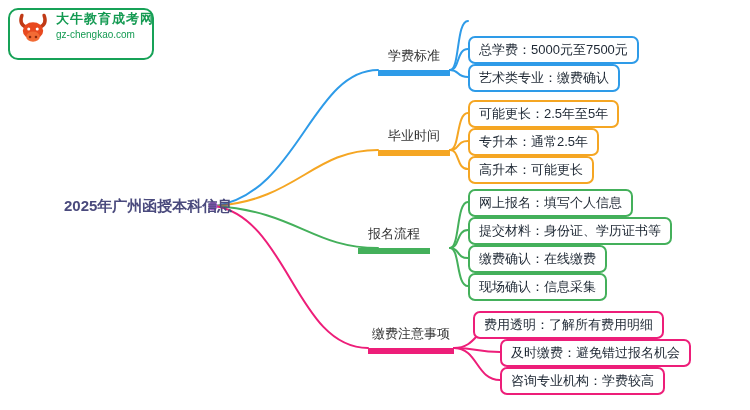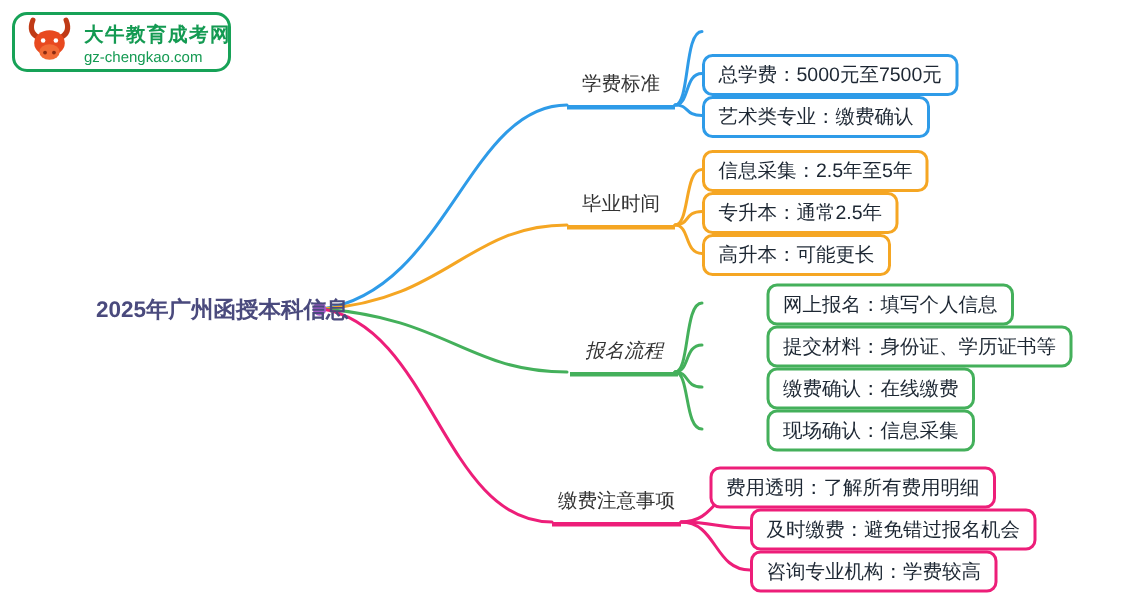--- a/index.html
+++ b/index.html
@@ -5,53 +5,53 @@
   html,body{margin:0;padding:0;background:#fff;}
   .stage{
     position:relative;width:750px;height:410px;background:#ffffff;overflow:hidden;
     font-family:"Liberation Sans","DejaVu Sans",sans-serif;
   }
   svg.wires{position:absolute;left:0;top:0;pointer-events:none;}
   svg.wires path{fill:none;stroke-width:2;stroke-linecap:round;}
 
   
   .logo{
-    position:absolute;left:8px;top:8px;width:146px;height:40px;
+    position:absolute;left:8px;top:8px;width:146px;height:52px;
     border:2px solid #17a257;border-radius:10px;background:#fff;
-    display:flex;align-items:flex-end;gap:6px;padding:2px 6px;box-sizing:border-box;
+    display:flex;align-items:flex-start;gap:6px;padding:2px 6px;box-sizing:border-box;
   }
   .logo .bull{flex:0 0 34px;height:34px;}
   .logo .txt{display:flex;flex-direction:column;line-height:1.15;}
   .logo .name{font-size:13px;font-weight:bold;color:#149a52;letter-spacing:1px;white-space:nowrap;}
   .logo .url{font-size:10px;color:#149a52;margin-top:2px;}
 
   
   .root{
     position:absolute;left:16px;top:197px;font-size:15px;font-weight:bold;
     color:#4a4a7d;white-space:nowrap;margin-left:48px;
   }
 
   
   .branch-label{
     position:absolute;font-size:13px;color:#333;text-align:center;
-    padding-bottom:5px;border-bottom:3px solid #f9a8d4;white-space:nowrap;box-sizing:border-box;
+    padding-bottom:5px;border-bottom:6px solid #f9a8d4;white-space:nowrap;box-sizing:border-box;
   }
   .bl-1{left:378px;top:47px;width:72px;border-color:#2E9BE8;}
   .bl-2{left:378px;top:127px;width:72px;border-color:#F5A623;}
-  .bl-3{left:380px;top:225px;width:72px;border-color:#44B05B;font-style:italic;}
+  .bl-3{left:358px;top:225px;width:72px;border-color:#44B05B;}
   .bl-4{left:368px;top:325px;width:86px;border-color:#ED1E79;}
 
   
   .leaf{
     position:absolute;font-size:13px;line-height:1.25;color:#1d2733;background:#fff;
     padding:4px 9px;border:2px solid #999;border-radius:7px;white-space:nowrap;
   }
   .c-blue{border-color:#2E9BE8;}
   .c-orange{border-color:#F5A623;}
-  .c-green{border-color:#44B05B;margin-left:43px;}
+  .c-green{border-color:#44B05B;}
   .c-pink{border-color:#ED1E79;}
 </style>
 </head>
 <body>
 
 <div class="stage">
 
   <svg class="wires" width="750" height="410">
 
     <g>
@@ -115,21 +115,21 @@
   <div class="root">2025年广州函授本科信息</div>
 
   <div class="branch-label bl-1">学费标准</div>
   <div class="branch-label bl-2">毕业时间</div>
   <div class="branch-label bl-3">报名流程</div>
   <div class="branch-label bl-4">缴费注意事项</div>
 
   <div class="leaf c-blue" style="left:468px;top:36px;">总学费：5000元至7500元</div>
   <div class="leaf c-blue" style="left:468px;top:64px;">艺术类专业：缴费确认</div>
 
-  <div class="leaf c-orange" style="left:468px;top:100px;">信息采集：2.5年至5年</div>
+  <div class="leaf c-orange" style="left:468px;top:100px;">可能更长：2.5年至5年</div>
   <div class="leaf c-orange" style="left:468px;top:128px;">专升本：通常2.5年</div>
   <div class="leaf c-orange" style="left:468px;top:156px;">高升本：可能更长</div>
 
   <div class="leaf c-green" style="left:468px;top:189px;">网上报名：填写个人信息</div>
   <div class="leaf c-green" style="left:468px;top:217px;">提交材料：身份证、学历证书等</div>
   <div class="leaf c-green" style="left:468px;top:273px;">现场确认：信息采集</div>
   <div class="leaf c-green" style="left:468px;top:245px;">缴费确认：在线缴费</div>
 
   <div class="leaf c-pink" style="left:473px;top:311px;">费用透明：了解所有费用明细</div>
   <div class="leaf c-pink" style="left:500px;top:339px;">及时缴费：避免错过报名机会</div>

